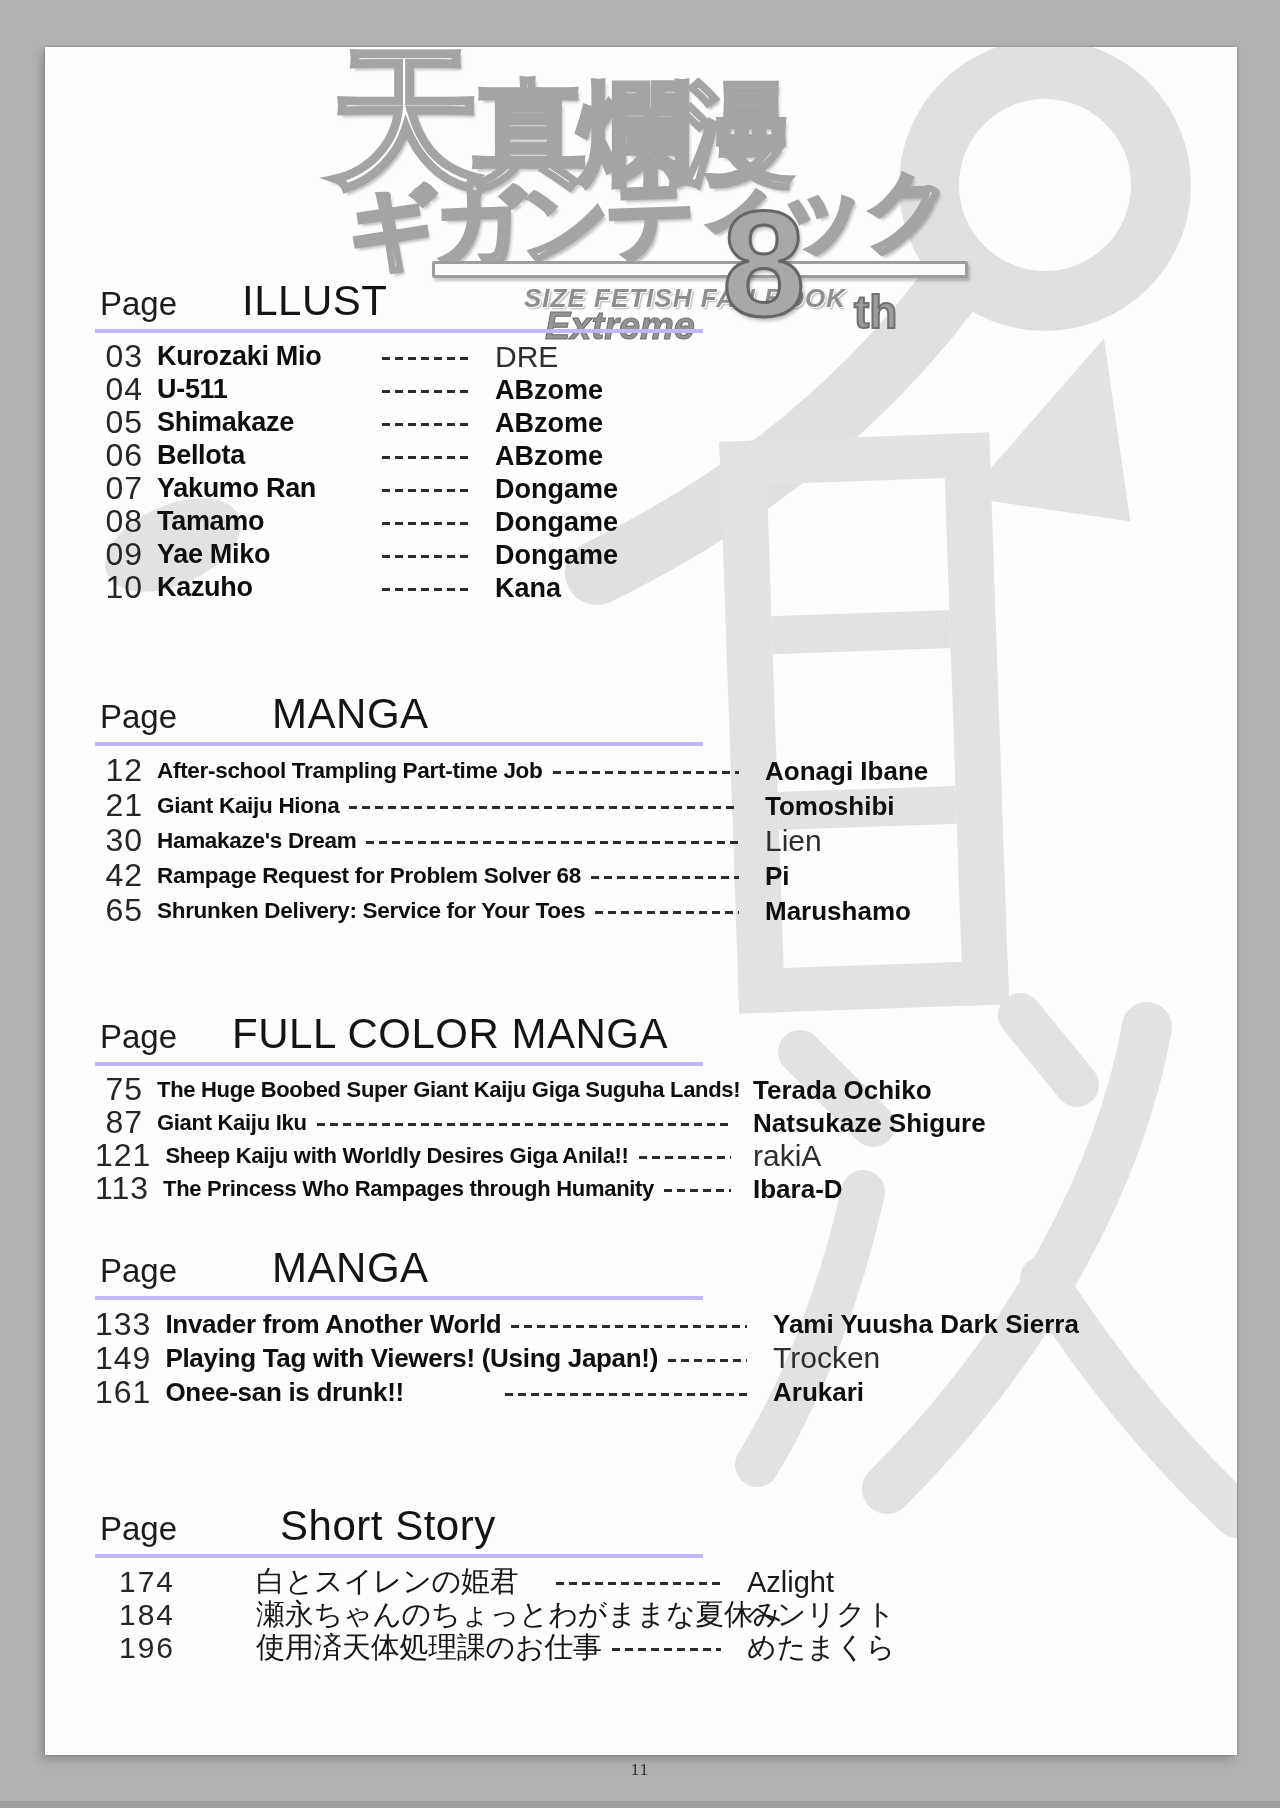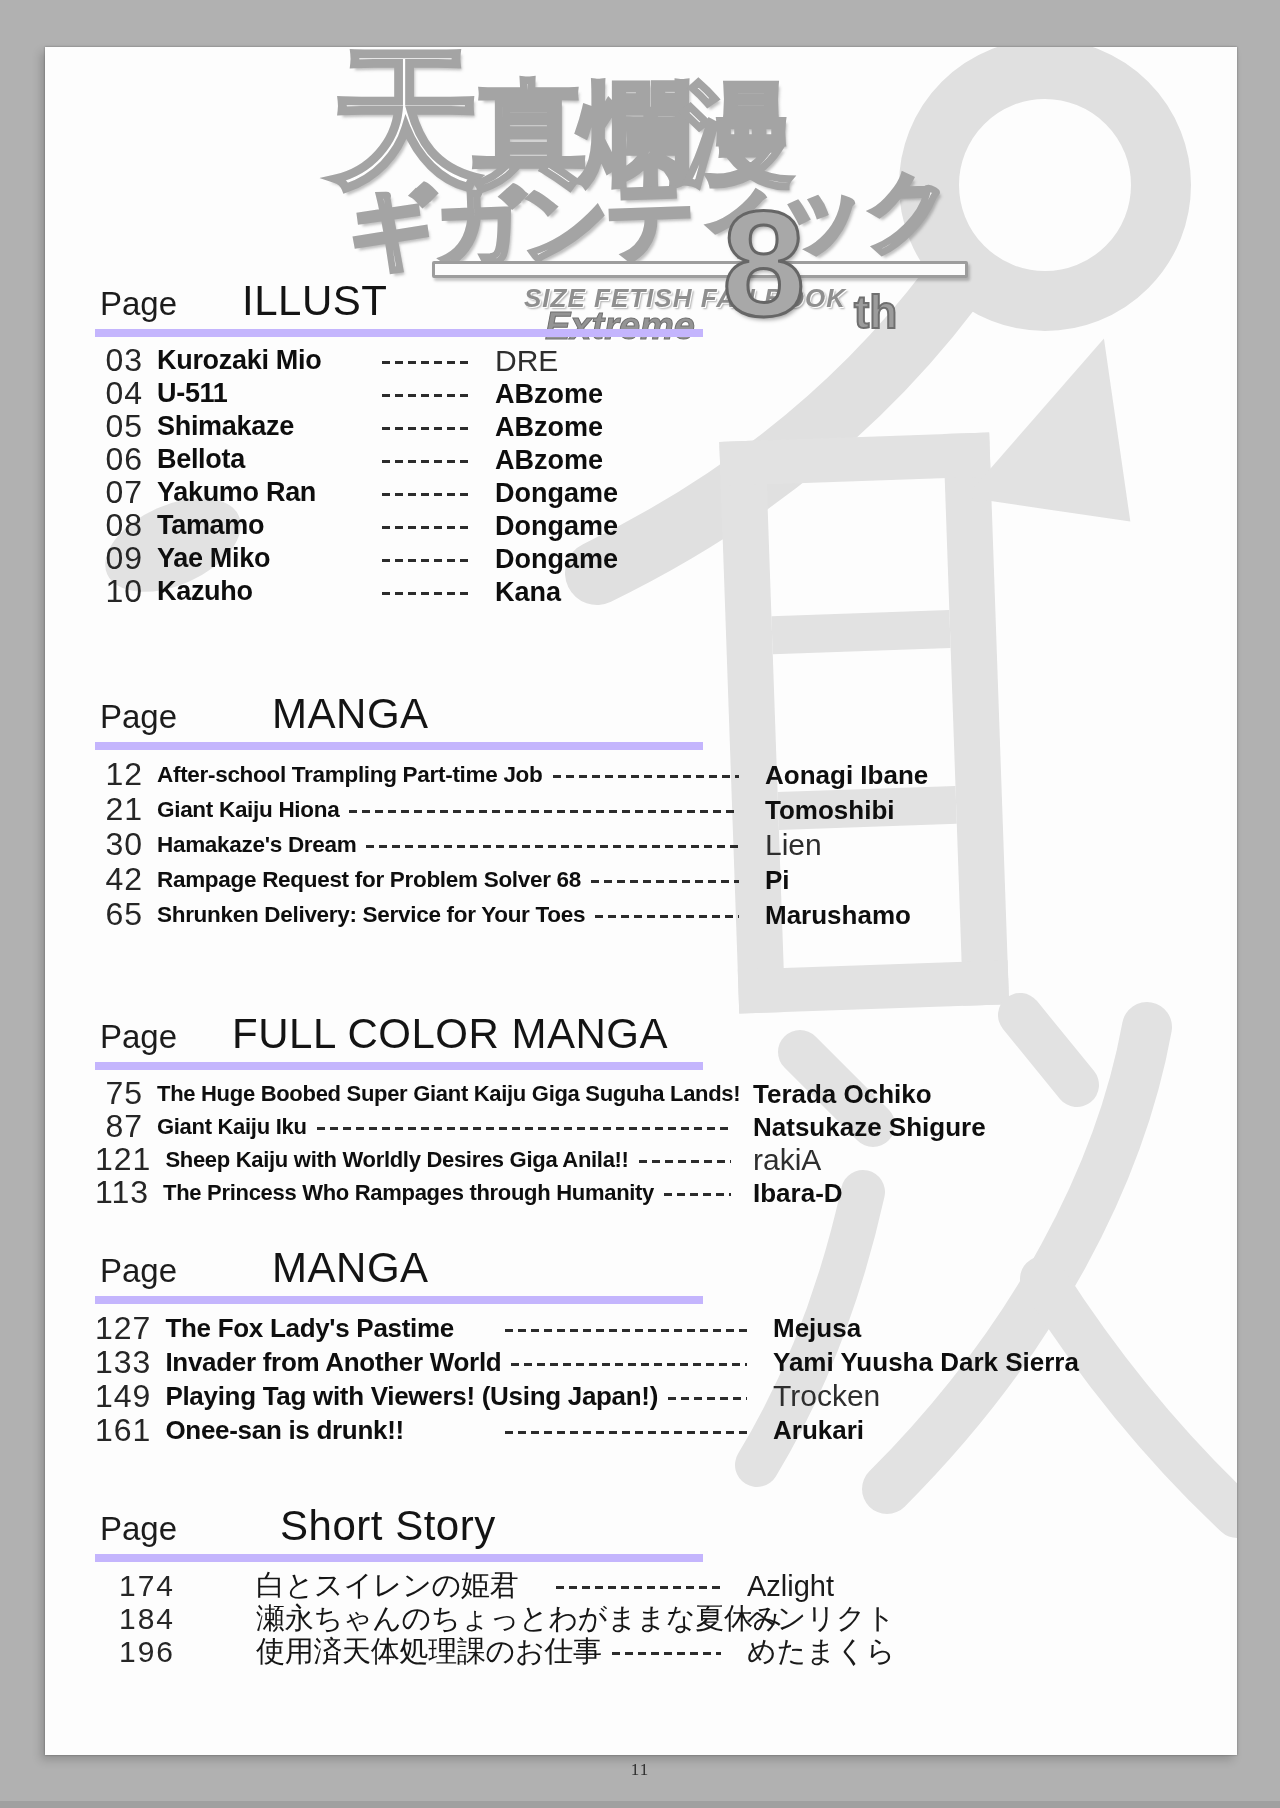--- a/index.html
+++ b/index.html
@@ -65,21 +65,21 @@
     font-size:46px;font-weight:700;
     color:#9c9c9c;-webkit-text-stroke:2px #6f6f6f;
     text-shadow:1px 1px 0 #fff;
   }
   
   .toc-wrap{position:absolute;inset:0;z-index:3;}
   .toc-section{position:absolute;left:50px;width:1092px;}
   .sec-head{
     display:flex;align-items:flex-end;
     width:608px;box-sizing:border-box;
-    border-bottom:8px solid #c4b5fd;
+    border-bottom:4px solid #c4b5fd;
     padding:0 0 7px 5px;
   }
   .page-label{font-size:33px;color:#1c1c1c;line-height:1.1;}
   .sec-title{font-size:42px;color:#141414;line-height:1.0;letter-spacing:.5px;white-space:nowrap;}
   .s0 .sec-title{margin-left:65px}
   .s1 .sec-title{margin-left:95px}
   .s2 .sec-title{margin-left:55px}
   .s3 .sec-title{margin-left:95px}
   .s4 .sec-title{margin-left:103px}
   .rows{margin-top:7px;}
@@ -292,26 +292,20 @@
           </div>
         </div>
       </section>
       <section class="toc-section s3" style="top: 1200px;">
         <div class="sec-head">
           <span class="page-label">Page</span>
           <span class="sec-title">MANGA</span>
         </div>
         <div class="rows">
           <div class="toc-row">
-            <span class="num">127</span>
-            <span class="title">The Fox Lady's Pastime</span>
-            <span class="leader"></span>
-            <span class="author bold">Mejusa</span>
-          </div>
-          <div class="toc-row">
             <span class="num">133</span>
             <span class="title">Invader from Another World</span>
             <span class="leader"></span>
             <span class="author bold">Yami Yuusha Dark Sierra</span>
           </div>
           <div class="toc-row">
             <span class="num">149</span>
             <span class="title">Playing Tag with Viewers! (Using Japan!)</span>
             <span class="leader"></span>
             <span class="author light">Trocken</span>

